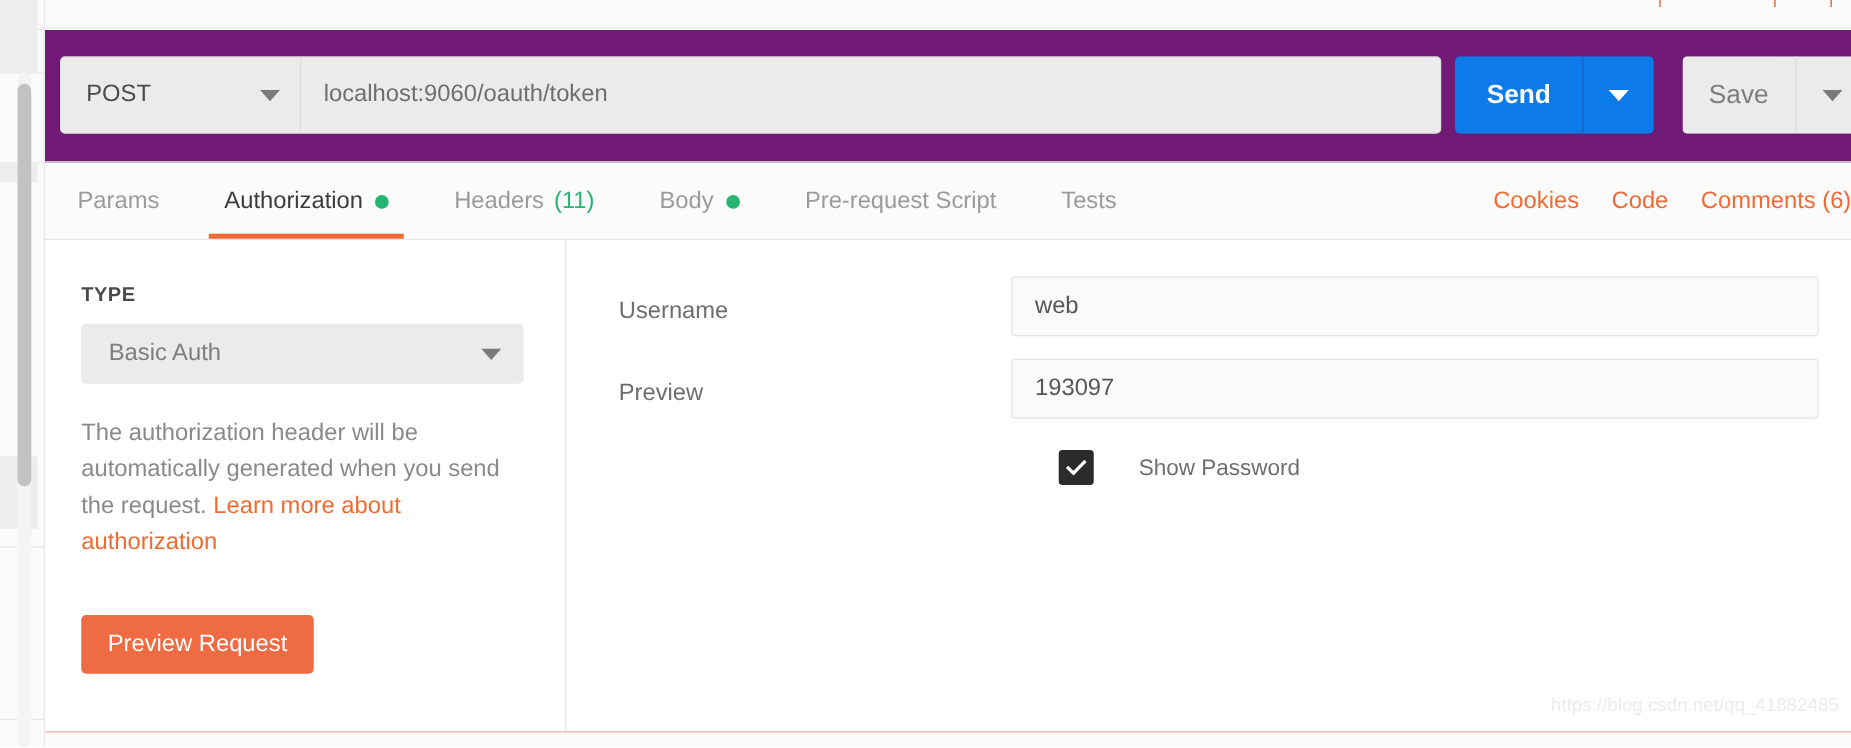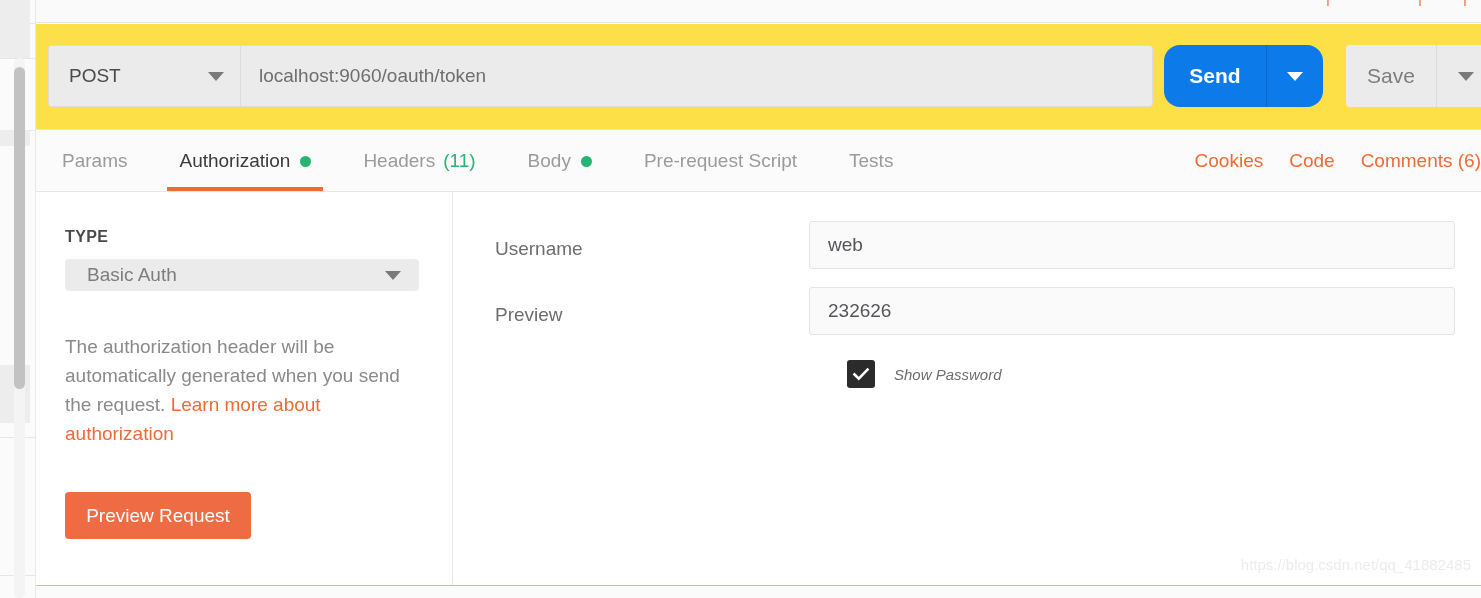--- a/index.html
+++ b/index.html
@@ -77,21 +77,21 @@
     font-size: 15px;
     color: #eb6e43;
     white-space: nowrap;
   }
 
   
   .urlbar-row {
     position: absolute;
     left: 0; top: 24px;
     width: 1445px; height: 106px;
-    background: #fde047;
+    background: #701a75;
     border-bottom: 1px solid #e6e6e6;
     box-sizing: border-box;
   }
   .method-url-group {
     position: absolute;
     left: 12px; top: 21px;
     height: 62px;
     display: flex;
     border: 1px solid #dcdcdc;
     border-radius: 4px;
@@ -140,21 +140,21 @@
     border-right: 8px solid transparent;
     border-top: 9px solid #ffffff;
   }
 
   
   .send-group {
     position: absolute;
     left: 1128px; top: 21px;
     height: 62px;
     display: flex;
-    border-radius: 16px;
+    border-radius: 4px;
     overflow: hidden;
   }
   .send-btn {
     width: 102px;
     background: #0c7ae8;
     color: #ffffff;
     font-size: 21px;
     font-weight: bold;
     display: flex;
     align-items: center;
@@ -281,21 +281,21 @@
     position: absolute;
     left: 29px; top: 36px;
     font-size: 16px;
     font-weight: bold;
     color: #4a4a4a;
     letter-spacing: 0.4px;
   }
   .type-select {
     position: absolute;
     left: 29px; top: 67px;
-    width: 354px; height: 32px;
+    width: 354px; height: 48px;
     background: #ebebeb;
     border-radius: 4px;
     display: flex;
     align-items: center;
     justify-content: space-between;
     padding: 0 18px 0 22px;
     box-sizing: border-box;
     font-size: 19px;
     color: #7d7d7d;
     cursor: pointer;
@@ -360,24 +360,23 @@
     width: 28px; height: 28px;
     background: #2b2b2b;
     border-radius: 3px;
     display: flex;
     align-items: center;
     justify-content: center;
     cursor: pointer;
   }
   .checkbox svg { display: block; }
   .checkbox-label {
-    font-size: 15px;
+    font-size: 18px;
     color: #6e6e6e;
-    margin-left: 19px;
-    font-style: italic;
+    margin-left: 36px;
   }
 
   
   .watermark {
     position: absolute;
     right: 10px; bottom: 12px;
     font-size: 15px;
     color: #ececec;
     white-space: nowrap;
     user-select: none;
@@ -489,21 +488,21 @@
         </div>
 
         <div class="preview-btn">Preview Request</div>
       </div>
 
       <div class="right-pane">
         <div class="field-label" style="left:41px; top:46px;">Username</div>
         <div class="field-input" style="left:355px; top:29px; width:646px; height:48px;" placeholder="Username">web</div>
 
         <div class="field-label" style="left:41px; top:112px;">Preview</div>
-        <div class="field-input" style="left:355px; top:95px; width:646px; height:48px;" placeholder="Password">232626</div>
+        <div class="field-input" style="left:355px; top:95px; width:646px; height:48px;" placeholder="Password">193097</div>
 
         <div class="checkbox-row">
           <div class="checkbox">
             <svg width="20" height="20" viewBox="0 0 20 20">
               <path d="M3.5 10.4 L7.8 14.6 L16.5 5.6" stroke="#ffffff" stroke-width="2.6" fill="none" stroke-linecap="square" stroke-linejoin="miter"></path>
             </svg>
           </div>
           <span class="checkbox-label">Show Password</span>
         </div>
 

